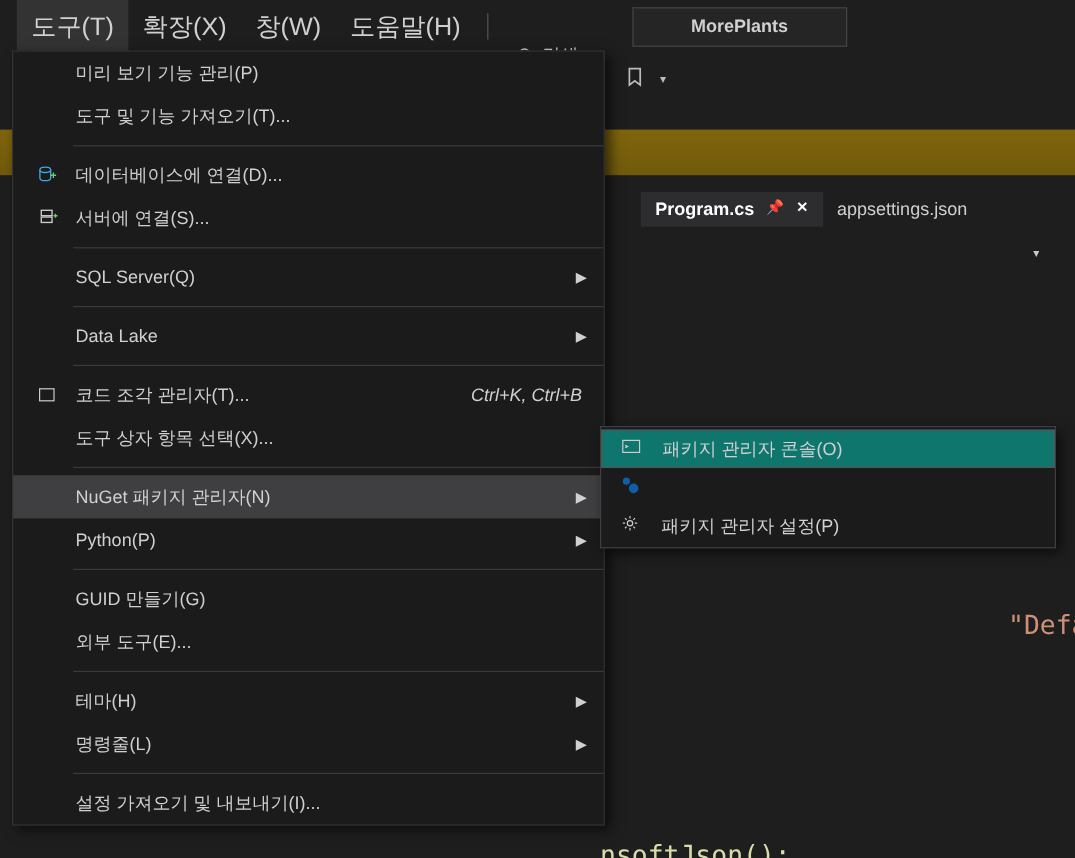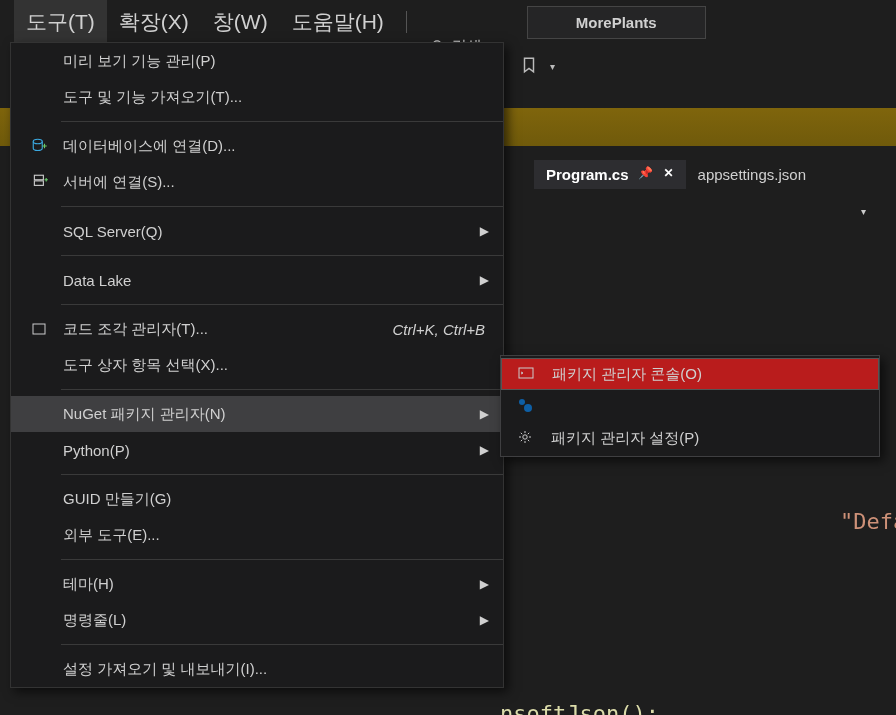--- a/index.html
+++ b/index.html
@@ -166,21 +166,21 @@
   padding: 2px 0;
 }
 .submenu .dd-item {
   display: flex;
   align-items: center;
   height: 32px;
   padding-left: 50px;
   position: relative;
 }
 .submenu .dd-item.highlight {
-  background: #b91c1c;
+  background: #0f766e;
   border: 1px solid #555;
 }
 .submenu .dd-item .dd-icon {
   position: absolute;
   left: 16px;
 }
 .overflow-chevron {
   color: #ccc;
   font-size: 10px;
 }

